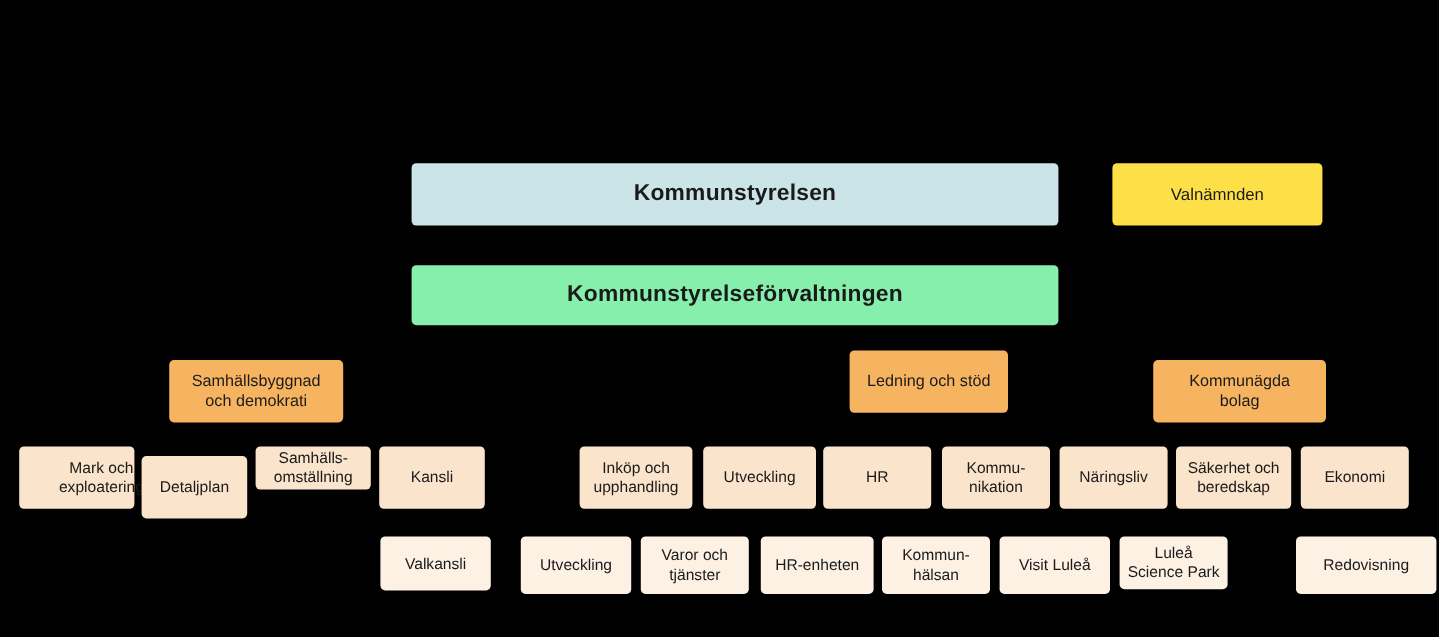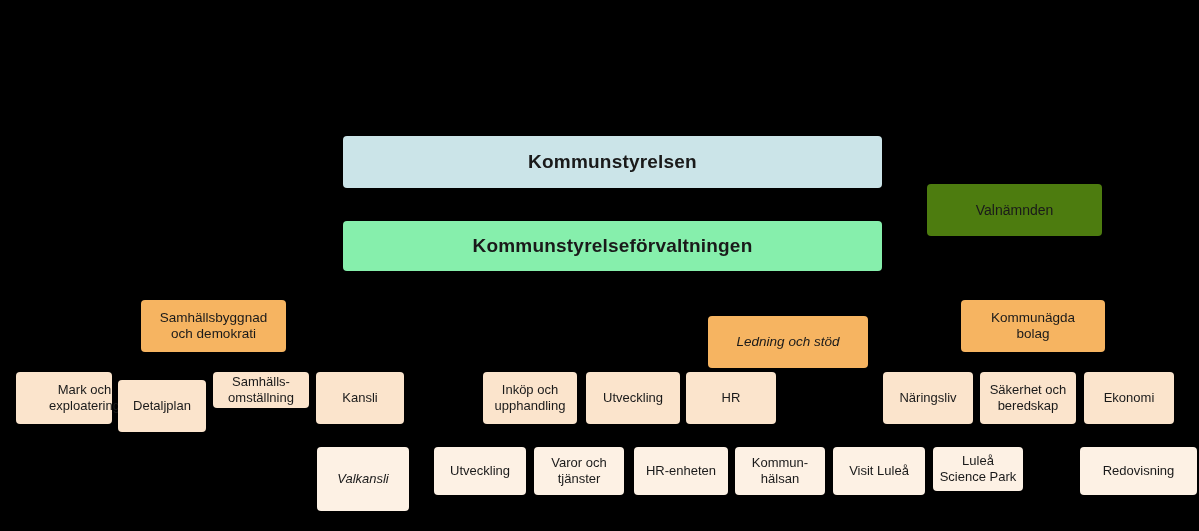--- a/index.html
+++ b/index.html
@@ -31,24 +31,23 @@
     padding: 2px 6px;
     white-space: pre-line;
   }
   .lvl-board {
     background: #cbe4e8;
     font-size: 19px;
     font-weight: bold;
     letter-spacing: .2px;
   }
   .lvl-board-small {
-    background: #4d7c0f;
+    background: #fde047;
     font-size: 14px;
     font-weight: normal;
-    margin-top: 48px;
   }
   .lvl-admin {
     background: #86efac;
     font-size: 19px;
     font-weight: bold;
     letter-spacing: .2px;
   }
   .lvl-dept {
     background: #f6b461;
     font-size: 13.5px;
@@ -67,38 +66,40 @@
 </style>
 </head>
 <body>
 
 <div id="org-chart">
     <div class="node lvl-board" style="left: 343px; top: 136px; width: 539px; height: 52px;">Kommunstyrelsen</div>
     <div class="node lvl-board-small" style="left: 927px; top: 136px; width: 175px; height: 52px;">Valnämnden</div>
     <div class="node lvl-admin" style="left: 343px; top: 221px; width: 539px; height: 50px;">Kommunstyrelseförvaltningen</div>
     <div class="node lvl-dept" style="left: 141px; top: 300px; width: 145px; height: 52px;">Samhällsbyggnad
 och demokrati</div>
-    <div class="node lvl-dept" style="left: 708px; top: 316px; width: 160px; height: 52px; font-style: italic;">Ledning och stöd</div>
+    <div class="node lvl-dept" style="left: 708px; top: 292px; width: 132px; height: 52px;">Ledning och stöd</div>
     <div class="node lvl-dept" style="left: 961px; top: 300px; width: 144px; height: 52px;">Kommunägda
 bolag</div>
     <div class="node lvl-unit" style="left: 16px; top: 372px; width: 96px; height: 52px; padding-left: 47px;">Mark och
 exploatering</div>
     <div class="node lvl-unit" style="left: 118px; top: 380px; width: 88px; height: 52px;">Detaljplan</div>
     <div class="node lvl-unit" style="left: 213px; top: 372px; width: 96px; height: 36px;">Samhälls-
 omställning</div>
     <div class="node lvl-unit" style="left: 316px; top: 372px; width: 88px; height: 52px;">Kansli</div>
     <div class="node lvl-unit" style="left: 586px; top: 372px; width: 94px; height: 52px;">Utveckling</div>
     <div class="node lvl-unit" style="left: 483px; top: 372px; width: 94px; height: 52px;">Inköp och
 upphandling</div>
     <div class="node lvl-unit" style="left: 686px; top: 372px; width: 90px; height: 52px;">HR</div>
+    <div class="node lvl-unit" style="left: 785px; top: 372px; width: 90px; height: 52px;">Kommu-
+nikation</div>
     <div class="node lvl-unit" style="left: 883px; top: 372px; width: 90px; height: 52px;">Näringsliv</div>
     <div class="node lvl-unit" style="left: 980px; top: 372px; width: 96px; height: 52px;">Säkerhet och
 beredskap</div>
     <div class="node lvl-unit" style="left: 1084px; top: 372px; width: 90px; height: 52px;">Ekonomi</div>
-    <div class="node lvl-sub" style="left: 317px; top: 447px; width: 92px; height: 64px; font-style: italic;">Valkansli</div>
+    <div class="node lvl-sub" style="left: 317px; top: 447px; width: 92px; height: 45px;">Valkansli</div>
     <div class="node lvl-sub" style="left: 434px; top: 447px; width: 92px; height: 48px;">Utveckling</div>
     <div class="node lvl-sub" style="left: 534px; top: 447px; width: 90px; height: 48px;">Varor och
 tjänster</div>
     <div class="node lvl-sub" style="left: 634px; top: 447px; width: 94px; height: 48px;">HR-enheten</div>
     <div class="node lvl-sub" style="left: 735px; top: 447px; width: 90px; height: 48px;">Kommun-
 hälsan</div>
     <div class="node lvl-sub" style="left: 833px; top: 447px; width: 92px; height: 48px;">Visit Luleå</div>
     <div class="node lvl-sub" style="left: 933px; top: 447px; width: 90px; height: 44px;">Luleå
 Science Park</div>
     <div class="node lvl-sub" style="left: 1080px; top: 447px; width: 117px; height: 48px;">Redovisning</div>

